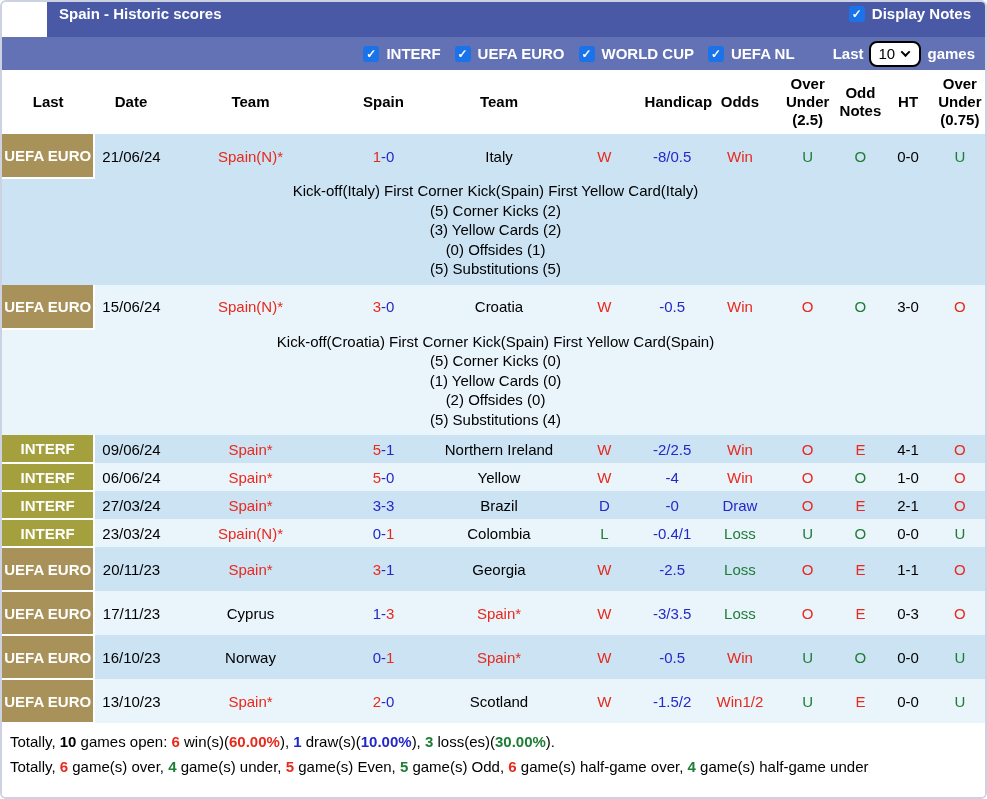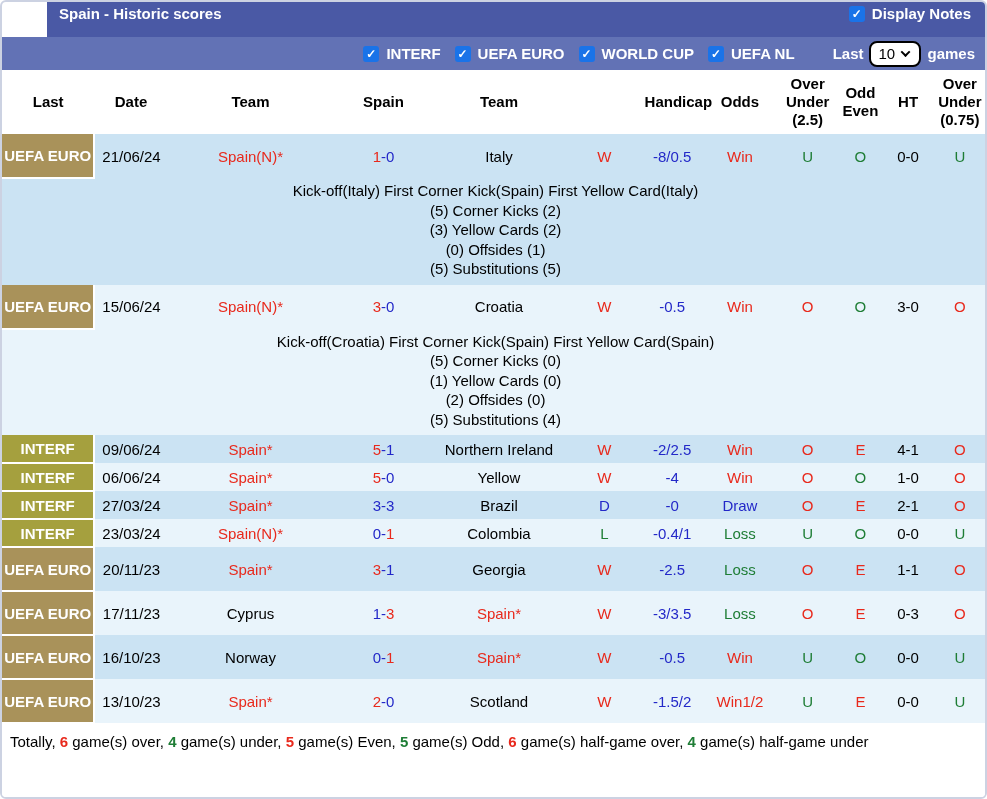--- a/index.html
+++ b/index.html
@@ -122,21 +122,21 @@
           <th>Team</th>
           <th>Spain</th>
           <th>Team</th>
           <th></th>
           <th>Handicap</th>
           <th>Odds</th>
           <th>Over
 Under
 (2.5)</th>
           <th>Odd
-Even</th>
+Notes</th>
           <th>HT</th>
           <th>Over
 Under
 (0.75)</th>
         </tr>
       </thead>
     <tbody id="table-body">
         <tr class="main row-dark tall">
           <td class="badge uefa">UEFA EURO</td>
           <td class="c-black">21/06/24</td>
@@ -292,16 +292,17 @@
           <td class="c-red">Win1/2</td>
           <td class="c-green">U</td>
           <td class="c-red">E</td>
           <td class="c-black">0-0</td>
           <td class="c-green">U</td>
         </tr>
       </tbody>
   </table>
 
   <div class="footer" id="footer">
+      <div class="line"><span>Totally, </span><b>10</b><span> games open: </span><b class="c-red">6</b><span> win(s)(</span><b class="c-red">60.00%</b><span>), </span><b class="c-blue">1</b><span> draw(s)(</span><b class="c-blue">10.00%</b><span>), </span><b class="c-green">3</b><span> loss(es)(</span><b class="c-green">30.00%</b><span>).</span></div>
       <div class="line"><span>Totally, </span><b class="c-red">6</b><span> game(s) over, </span><b class="c-green">4</b><span> game(s) under, </span><b class="c-red">5</b><span> game(s) Even, </span><b class="c-green">5</b><span> game(s) Odd, </span><b class="c-red">6</b><span> game(s) half-game over, </span><b class="c-green">4</b><span> game(s) half-game under</span></div>
     </div>
 
 </div>
 
 </body></html>

